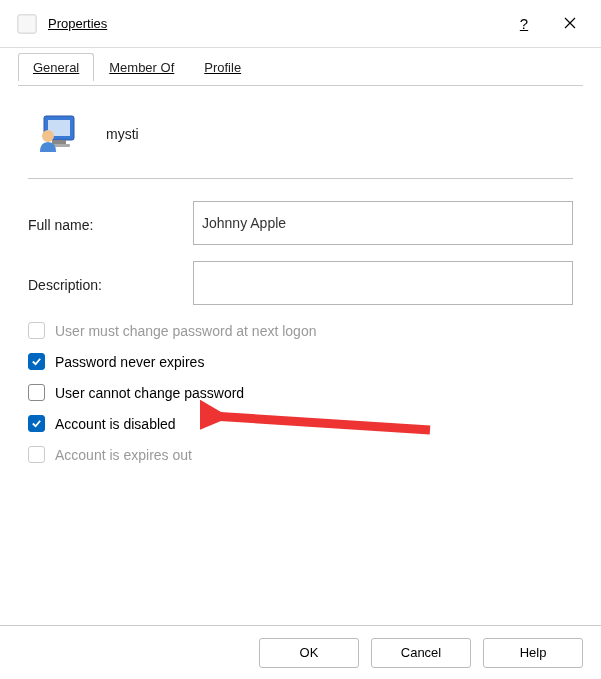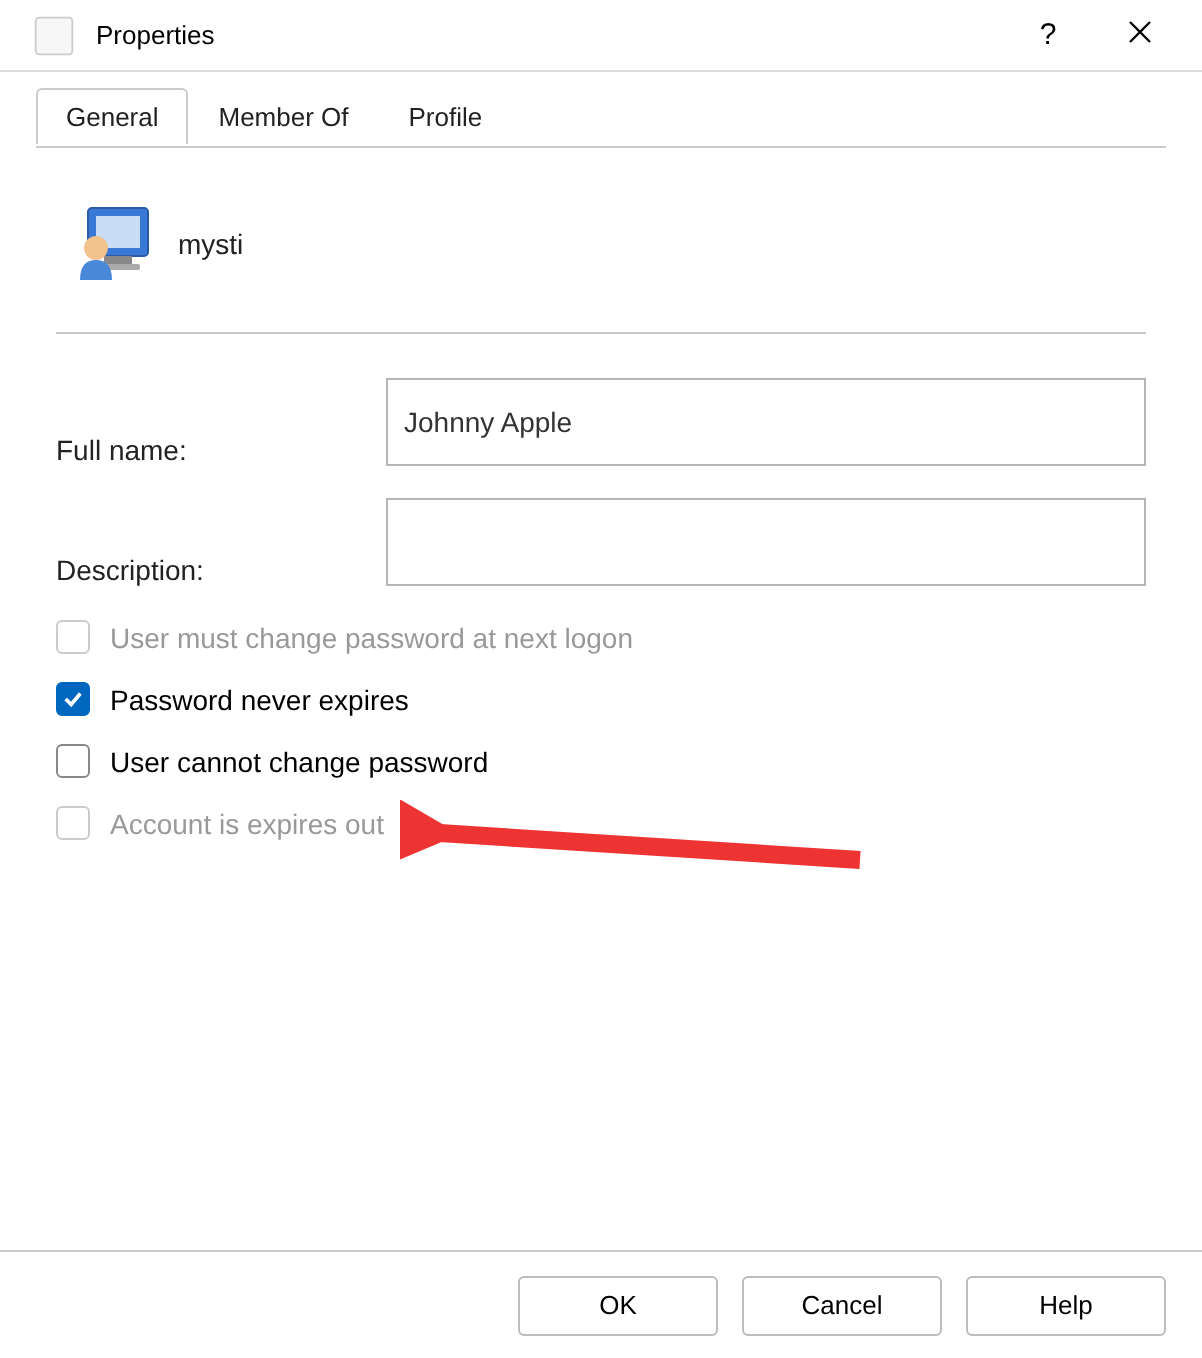--- a/index.html
+++ b/index.html
@@ -1,37 +1,37 @@
 <!DOCTYPE html>
 <html><head>
   <meta charset="utf-8">
   <style>
     * { box-sizing: border-box; margin: 0; padding: 0; font-family: "Segoe UI", Tahoma, sans-serif; }
     body { background: #fff; width: 601px; height: 679px; overflow: hidden; position: relative; }
 
-    .titlebar { display: flex; align-items: center; height: 36px; padding: 0 8px; border-bottom: 1px solid #ddd; }
+    .titlebar { display: flex; align-items: center; height: 48px; padding: 0 8px; border-bottom: 1px solid #ddd; text-decoration: underline; }
     .titlebar-icon { width: 22px; height: 22px; margin: 0 10px 0 8px; }
     .titlebar-title { font-size: 13px; color: #000; }
     .titlebar-spacer { flex: 1; }
     .titlebar-btn { width: 46px; height: 32px; display: flex; align-items: center; justify-content: center; cursor: pointer; background: transparent; border: none; font-size: 15px; color: #000; }
 
-    .tabs { display: flex; align-items: center; padding-left: 18px; height: 34px; position: relative; margin-top: 4px; }
+    .tabs { display: flex; align-items: flex-start; padding-left: 18px; height: 34px; position: relative; margin-top: 4px; text-decoration: underline; }
     .tabs::after { content:""; position:absolute; left: 18px; right:18px; bottom:0; height:1px; background:#ccc; }
     .tab { padding: 6px 14px 6px 14px; font-size: 13px; color:#222; cursor:pointer; border: 1px solid transparent; border-bottom:none; position:relative; bottom:-1px; background:transparent; }
     .tab.active { border-color:#ccc; background:#fff; border-top-left-radius:3px; border-top-right-radius:3px; z-index:2; }
 
     .pane { padding: 18px 28px 0 28px; }
 
-    .user-row { display:flex; align-items:center; gap: 7px; margin: 6px 0 20px 6px; }
+    .user-row { display:flex; align-items:center; gap: 24px; margin: 6px 0 20px 6px; }
     .user-icon { width: 48px; height: 48px; }
     .username { font-size: 14px; color: #222; }
 
     .divider { height:1px; background:#c8c8c8; margin: 0 0 22px 0; }
 
-    .form-row { display:flex; align-items:flex-end; margin-bottom: 16px; }
+    .form-row { display:flex; align-items:center; margin-bottom: 16px; }
     .form-label { width: 165px; font-size:14px; color:#222; padding-top: 4px; }
     .form-input { flex:1; border:1px solid #b5b5b5; padding: 5px 8px; font-size:14px; color:#333; background:#fff; height: 44px; }
     .form-textarea { flex:1; border:1px solid #b5b5b5; padding: 5px 8px; font-size:14px; color:#333; background:#fff; height: 44px; resize:none; }
 
     .check-group { margin-top: 17px; }
     .check-row { display:flex; align-items:center; gap: 10px; margin-bottom: 14px; font-size: 14px; }
     .check-row.disabled { color:#999; }
     .checkbox { width:17px; height:17px; border:1px solid #888; border-radius:3px; display:inline-flex; align-items:center; justify-content:center; background:#fff; flex-shrink:0; }
     .checkbox.disabled { border-color:#ccc; }
     .checkbox.checked { background:#0067c0; border-color:#0067c0; }
@@ -117,20 +117,28 @@
           </svg>
       </span>
       <span>Password never expires</span>
     </div>
 
     <div class="check-row">
       <span class="checkbox"></span>
       <span>User cannot change password</span>
     </div>
 
+    <div class="check-row">
+      <span class="checkbox checked">
+        <svg viewBox="0 0 12 12">
+            <path d="M2 6 L5 9 L10 3" stroke="#fff" stroke-width="2" fill="none"></path>
+          </svg>
+      </span>
+      <span>Account is disabled</span>
+    </div>
 
     <div class="check-row disabled">
       <span class="checkbox disabled"></span>
       <span>Account is expires out</span>
     </div>
 
   </div>
 </div>
 
 <svg class="arrow" width="240" height="50">

